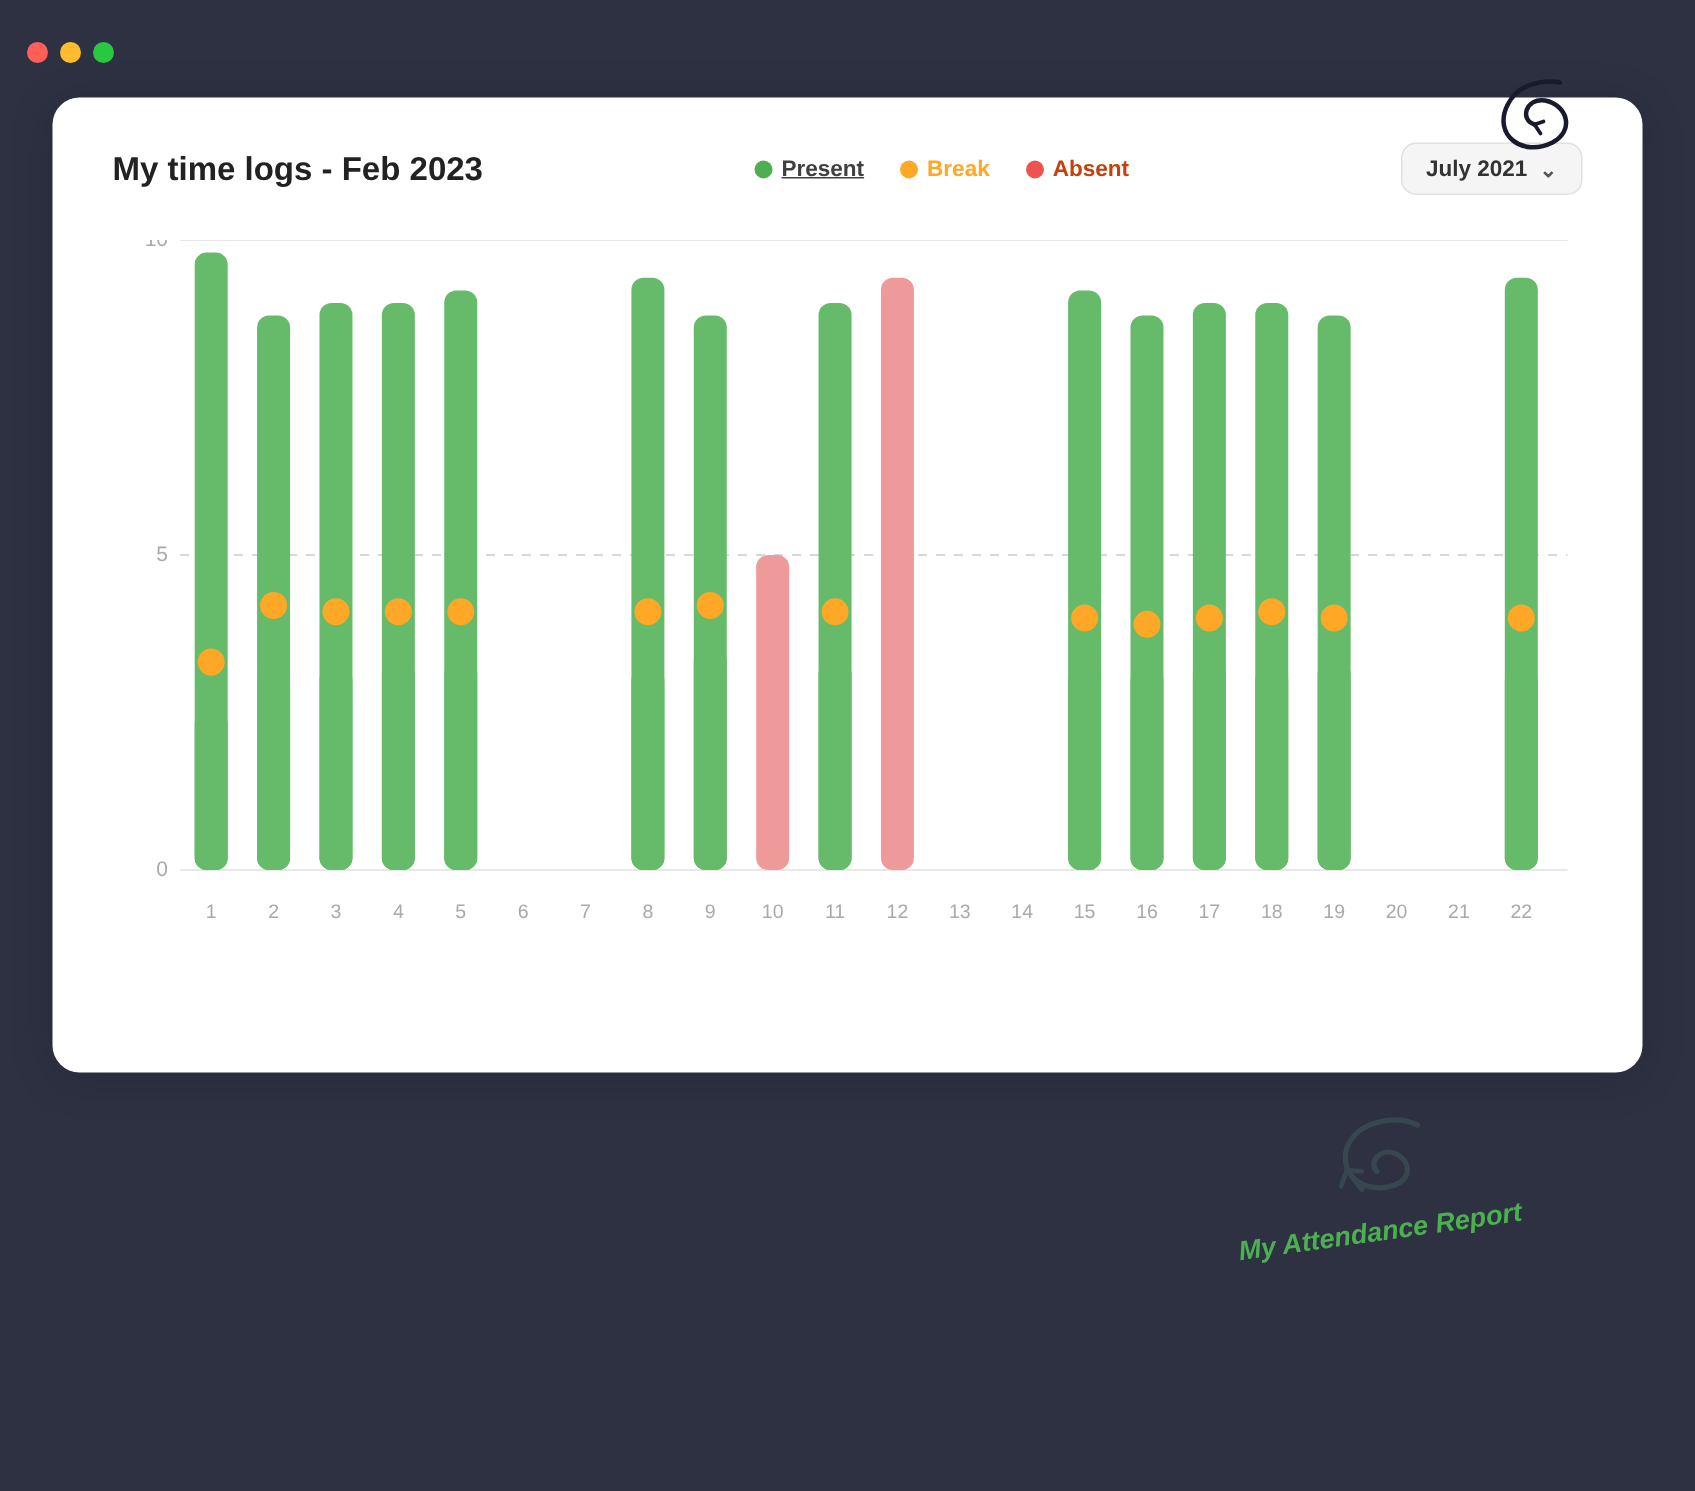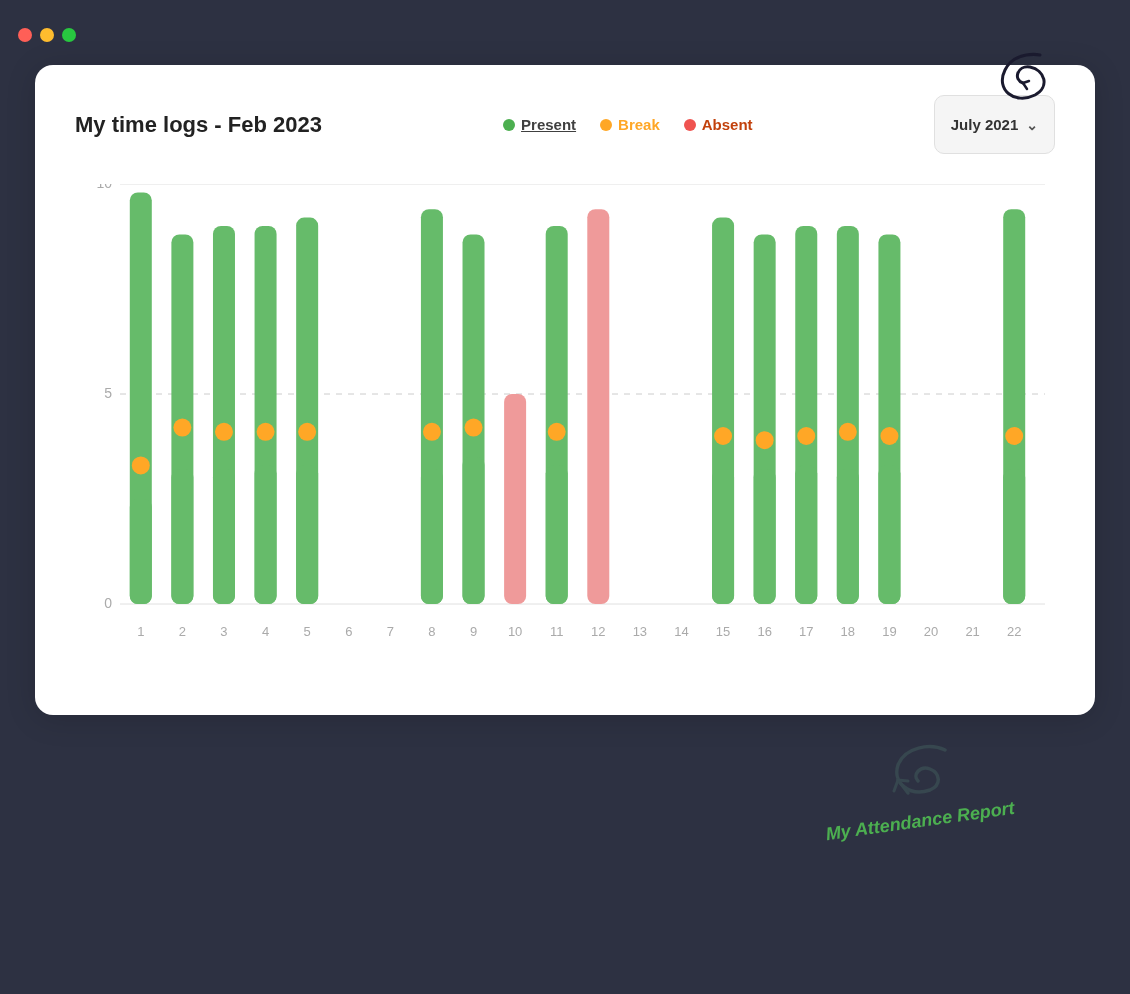--- a/index.html
+++ b/index.html
@@ -91,21 +91,21 @@
     .legend-absent .legend-dot { background: #ef5350; }
     .legend-absent span { color: #c2410c; }
 
     .month-selector {
       display: flex;
       align-items: center;
       gap: 8px;
       background: #f5f5f5;
       border: 1.5px solid #e0e0e0;
       border-radius: 10px;
-      padding: 20px 16px;
+      padding: 8px 16px;
       cursor: pointer;
       font-size: 15px;
       font-weight: 600;
       color: #333;
     }
 
     .chevron {
       font-size: 14px;
       color: #555;
     }

